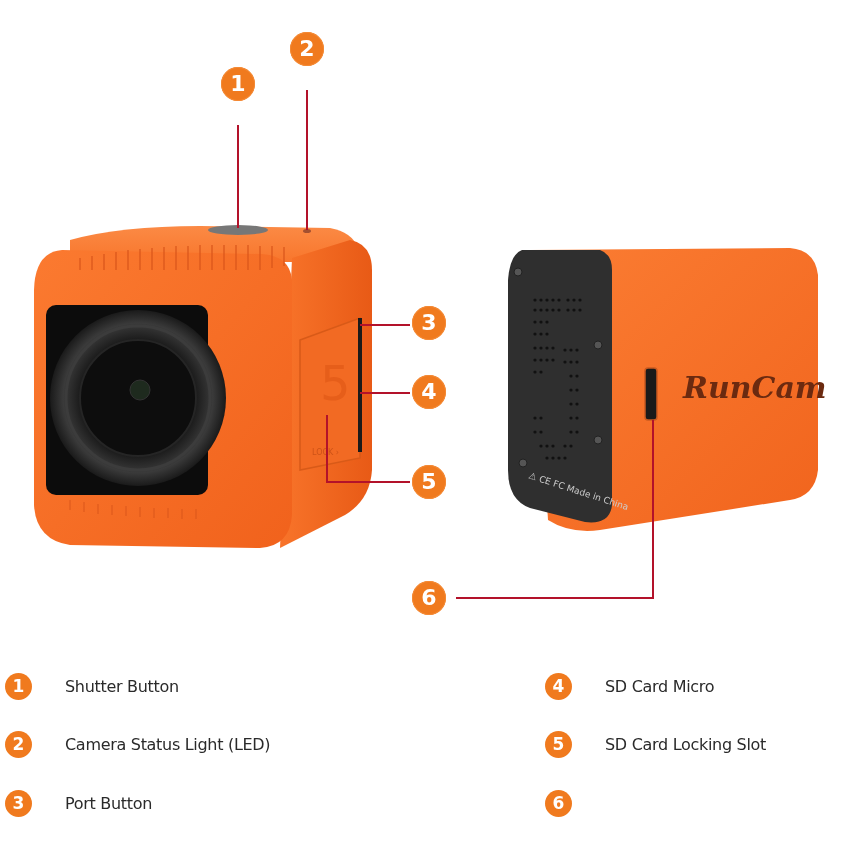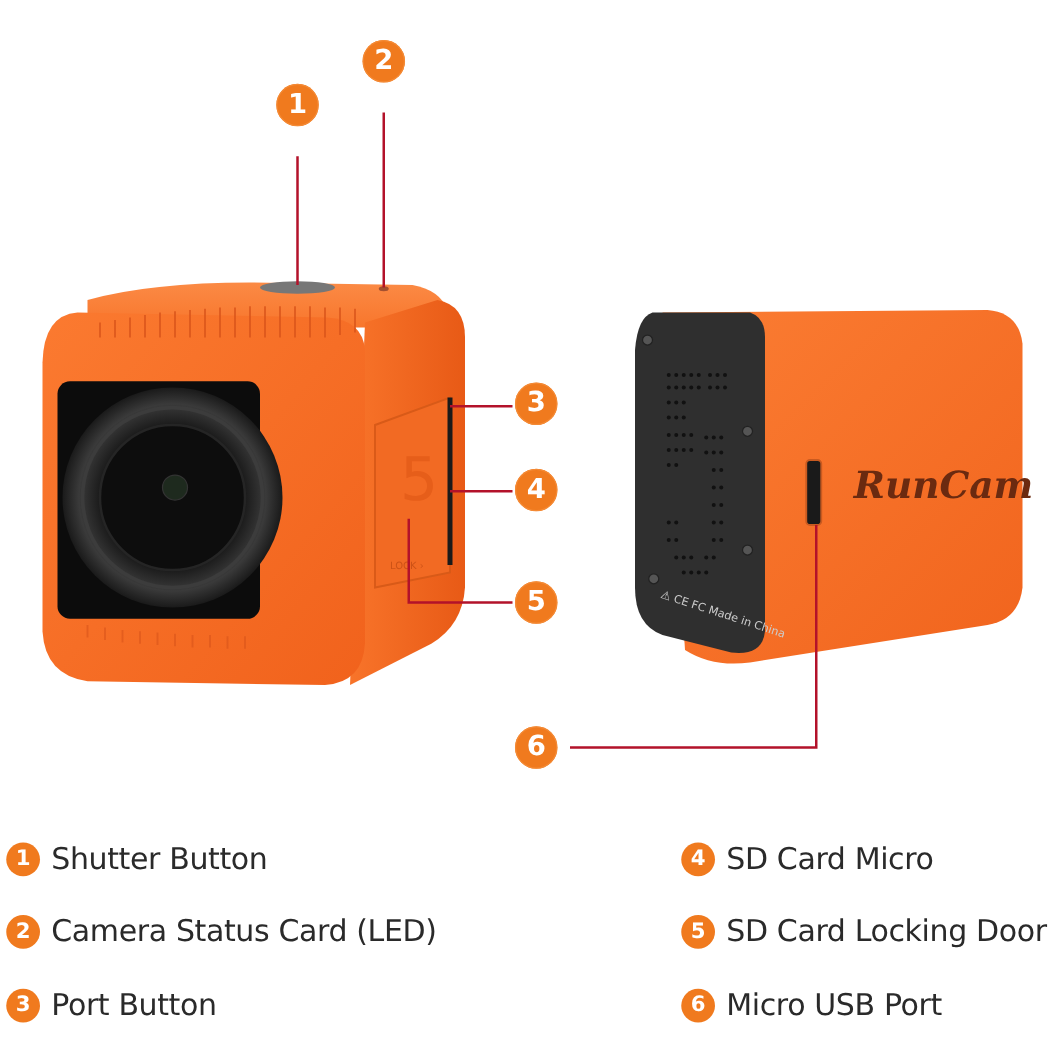--- a/index.html
+++ b/index.html
@@ -3,21 +3,21 @@
 <meta charset="utf-8">
 <style>
   html,body{margin:0;padding:0;background:#ffffff;}
   body{width:850px;height:850px;position:relative;overflow:hidden;font-family:"DejaVu Sans","Liberation Sans",sans-serif;}
   .badge{position:absolute;width:34px;height:34px;border-radius:50%;background:#f07a1e;color:#fff;
     font-family:"DejaVu Sans",sans-serif;font-weight:bold;font-size:22px;line-height:34px;text-align:center;
     box-shadow:0 0 0 1px #f48a35 inset;}
   .legend{position:absolute;display:flex;align-items:center;}
   .legend .lb{width:27px;height:27px;border-radius:50%;background:#f07a1e;color:#fff;font-weight:bold;
     font-size:17px;line-height:27px;text-align:center;margin-right:9px;flex:none;}
-  .legend .lt{font-family:"DejaVu Sans",sans-serif;font-size:24px;color:#2a2a2a;letter-spacing:-0.3px;white-space:nowrap;}
+  .legend .lt{font-family:"DejaVu Sans",sans-serif;font-size:16px;color:#2a2a2a;letter-spacing:-0.3px;white-space:nowrap;margin-left:24px;}
   svg{position:absolute;left:0;top:0;}
 </style>
 </head>
 <body>
 
 <svg width="850" height="850" viewBox="0 0 850 850">
   <defs>
     <linearGradient id="frontFace" x1="0" y1="0" x2="1" y2="1">
       <stop offset="0" stop-color="#fb7a30"></stop>
       <stop offset="1" stop-color="#f1621c"></stop>
@@ -200,31 +200,30 @@
 <div class="badge" style="left:412px;top:465px;">5</div>
 <div class="badge" style="left:412px;top:581px;">6</div>
 
 <div>
   <div class="legend" style="left:5px;top:673px;">
     <span class="lb">1</span>
     <span class="lt">Shutter Button</span>
   </div>
   <div class="legend" style="left:5px;top:731px;">
     <span class="lb">2</span>
-    <span class="lt">Camera Status Card (LED)</span>
+    <span class="lt">Camera Status Light (LED)</span>
   </div>
   <div class="legend" style="left:5px;top:790px;">
     <span class="lb">3</span>
     <span class="lt">Port Button</span>
   </div>
   <div class="legend" style="left:545px;top:673px;">
     <span class="lb">4</span>
     <span class="lt">SD Card Micro</span>
   </div>
   <div class="legend" style="left:545px;top:731px;">
     <span class="lb">5</span>
-    <span class="lt">SD Card Locking Door</span>
+    <span class="lt">SD Card Locking Slot</span>
   </div>
   <div class="legend" style="left:545px;top:790px;">
     <span class="lb">6</span>
-    <span class="lt">Micro USB Port</span>
   </div>
 </div>
 
 </body></html>

